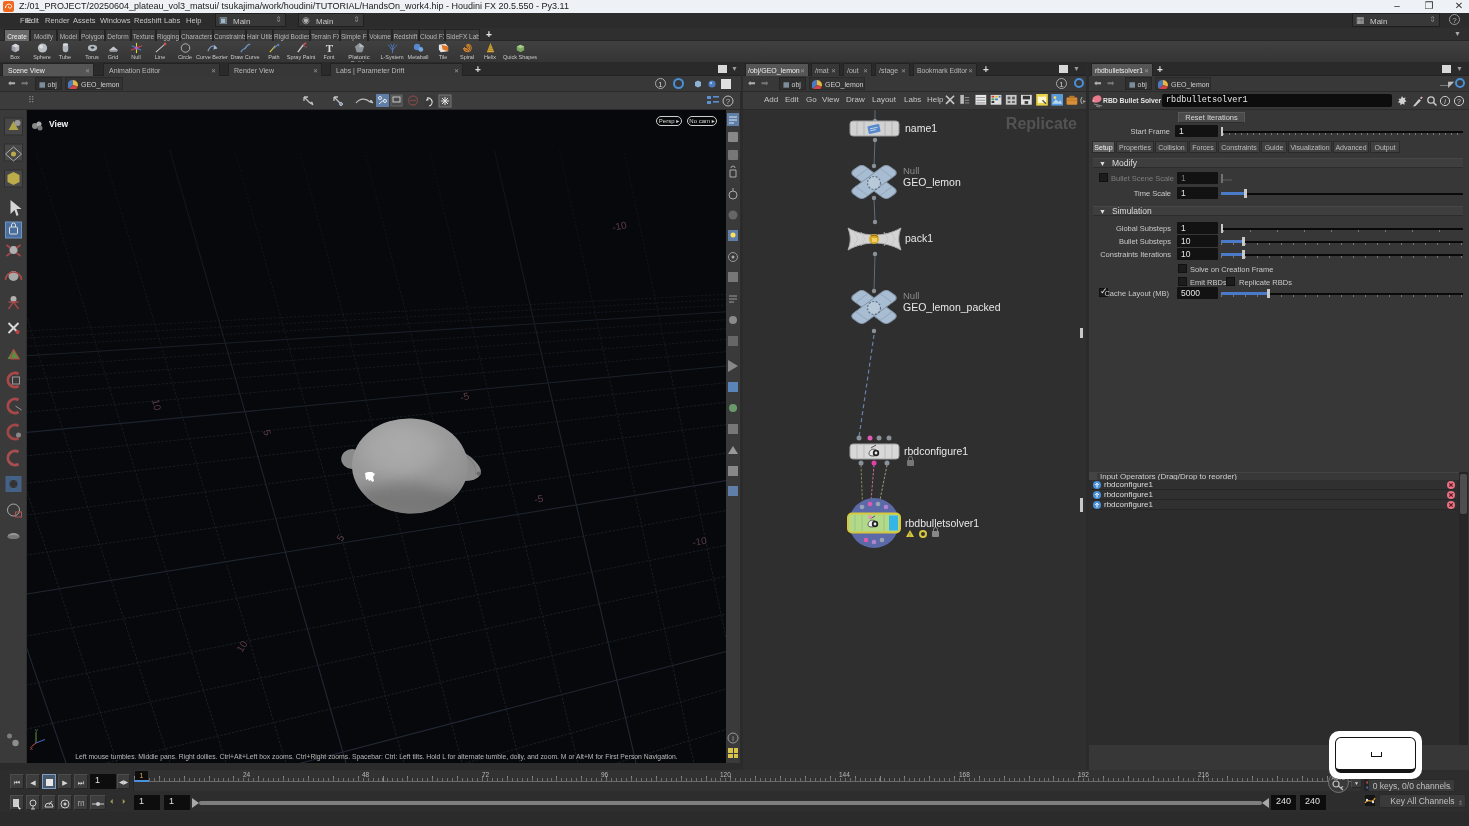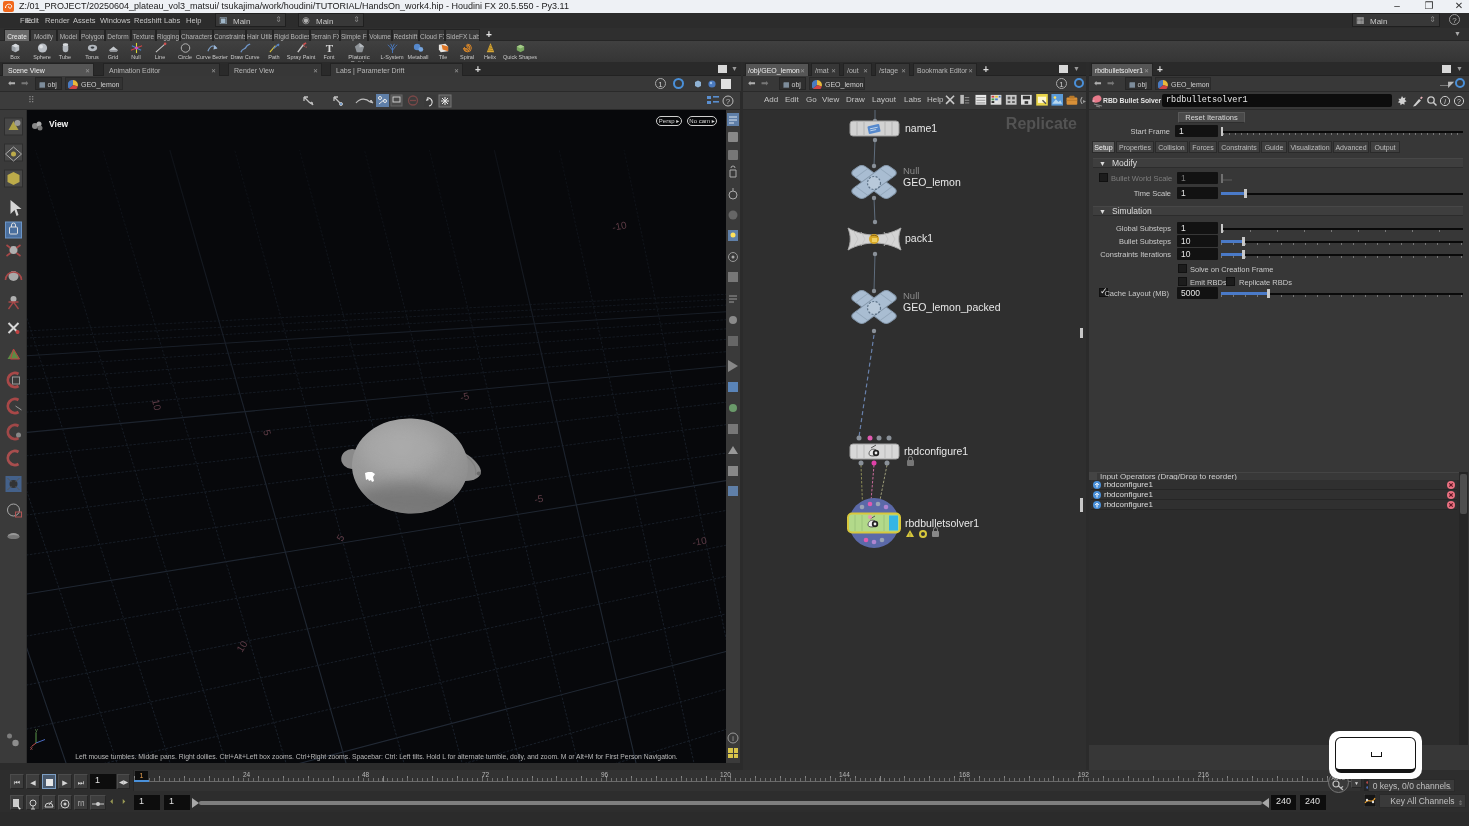--- a/index.html
+++ b/index.html
@@ -765,21 +765,21 @@
   <div class="ptb" style="left:169px;width:26px;">Guide</div>
   <div class="ptb" style="left:196px;width:44px;">Visualization</div>
   <div class="ptb" style="left:241px;width:36px;">Advanced</div>
   <div class="ptb" style="left:278px;width:30px;">Output</div>
  </div>
  <div class="sechdr" style="left:4px;top:96px;width:370px;height:10px;">
         <span style="position:absolute;left:6px;top:1px;font-size:7px;">▼</span>
         <span style="position:absolute;left:19px;top:-1px;">Modify</span>
       </div>
  <div class="cbx" style="left:10px;top:111px;"></div>
- <div class="plabel" style="left:22px;top:112px;width:60px;color:#7e7e7e;">Bullet World Scale</div>
+ <div class="plabel" style="left:22px;top:112px;width:60px;color:#7e7e7e;">Bullet Scene Scale</div>
  <div class="pfield" style="left:88px;top:110px;width:41px;height:12px;color:#7a7a7a;">1</div>
  <div style="position:absolute;left:132px;top:110px;width:11px;height:12px;">
         <div style="position:absolute;left:0;top:2px;width:2px;height:9px;background:#707070;"></div>
         <div style="position:absolute;left:2px;top:7px;width:9px;height:1.5px;background:#4a4a4a;"></div>
       </div>
  <div class="plabel" style="left:0px;top:127px;width:82px;">Time Scale</div>
  <div class="pfield" style="left:88px;top:125px;width:41px;height:12px;">1</div>
  <div style="position:absolute;left:132px;top:125px;width:242px;height:12px;">
   <div style="position:absolute;left:0;top:6px;width:242px;height:1.5px;background:#0a0a0a;"></div>
   <div style="position:absolute;left:0;top:5px;width:24px;height:2.5px;background:#4a7ac8;"></div>

